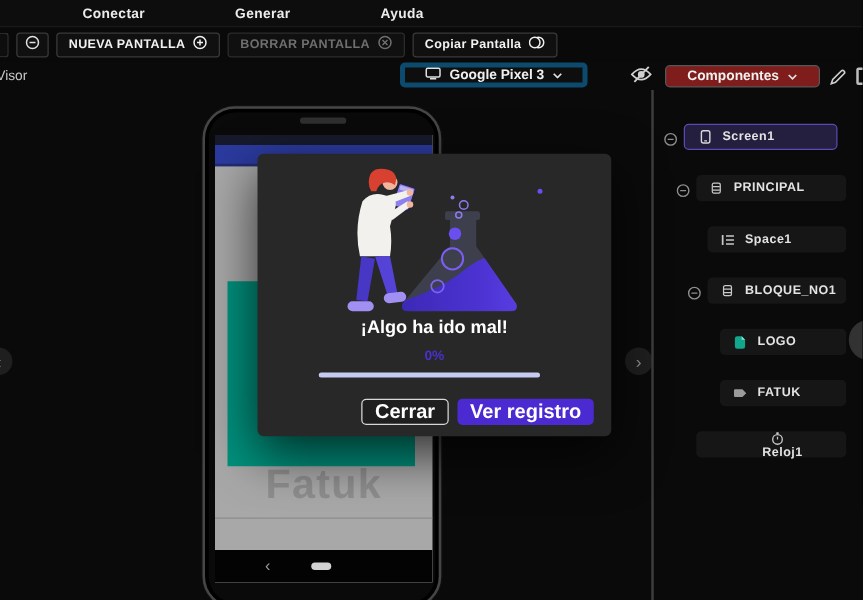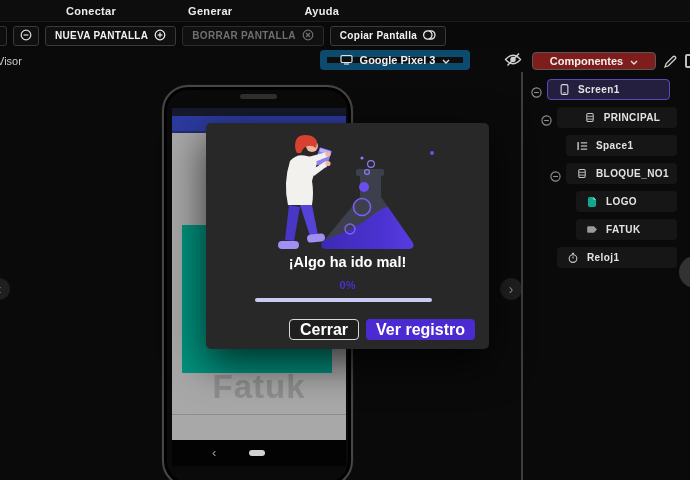--- a/index.html
+++ b/index.html
@@ -33,21 +33,21 @@
   .tbtn.disabled{ color:#6f6f6f; border-color:#2c2c2c; }
   .tbtn.disabled svg *{ stroke:#6f6f6f; }
   .sliver{ width:7px; height:20px; border:1px solid #333; border-left:none;
     border-radius:0 3px 3px 0; background:#0e0e0e; }
   .icon-only{ width:26px; padding:0; }
 
   
   .visor-label{ position:absolute; left:-3px; top:55px; font-size:11px; color:#c9c9c9; }
   .device-btn{
     position:absolute; left:320px; top:50px; width:150px; height:20px;
-    border:7px solid #0c4a6e; border-radius:4px; background:#0e0e0e;
+    border:4px solid #0c4a6e; border-radius:4px; background:#0e0e0e;
     display:flex; align-items:center; justify-content:center; gap:7px;
     color:#f0f0f0; font-size:11px; font-weight:700; cursor:pointer;
     font-family:"Liberation Sans", sans-serif;
   }
   .eye-off{ position:absolute; left:504px; top:52px; cursor:pointer; }
 
   .components-btn{
     position:absolute; left:532px; top:52px; width:124px; height:18px;
     border:1px solid #575757; border-radius:4px; background:#7f1d1d;
     display:flex; align-items:center; justify-content:center; gap:7px;
@@ -99,21 +99,21 @@
     border-radius:2px; background:var(--progress-track); overflow:hidden; }
   .m-fill{ height:100%; background:var(--accent-purple); }
   .m-buttons{ position:absolute; right:14px; bottom:9px; display:flex; gap:7px; }
   .m-btn{ height:21px; border-radius:4px; font-size:16px; font-weight:700; color:#fff;
     font-family:"Liberation Sans", sans-serif; display:flex; align-items:center; padding:0 10px; cursor:pointer; }
   .m-btn.secondary{ background:#1f1f1f; border:1px solid #d8d8d8; }
   .m-btn.primary{ background:var(--accent-purple); border:none; }
 
   
   .tree{ position:absolute; left:528px; top:79px; right:0; }
-  .tree-row{ position:relative; height:21px; margin-bottom:7px; }
+  .tree-row{ position:relative; height:21px; margin-bottom:7px;margin-top:20px; }
   .collapse{ position:absolute; top:5px; width:11px; height:11px; cursor:pointer; }
   .tree-box{
     position:absolute; top:0; bottom:0; right:13px; background:#161616; border-radius:4px;
     display:flex; align-items:center; padding-left:10px; cursor:pointer;
   }
   .tree-box.selected{ background:var(--selected-item-bg); border:1px solid var(--selected-item-border); right:20px; }
   .ticon{ width:12px; display:flex; align-items:center; justify-content:center; }
   .tlabel{ margin-left:8px; font-size:10px; font-weight:700; color:#e3e3e3; letter-spacing:.4px; }
 
   .half-circle{ position:absolute; left:679px; top:256px; width:32px; height:32px;
@@ -297,21 +297,21 @@
           </svg>
         </span>
         <span class="tlabel">Screen1</span>
       </div>
     </div>
     <div class="tree-row">
       <span class="collapse" style="left: 13px;"><svg width="11" height="11" viewBox="0 0 12 12">
           <circle cx="6" cy="6" r="5" fill="none" stroke="#8f8f8f" stroke-width="1.2"></circle>
           <line x1="3.4" y1="6" x2="8.6" y2="6" stroke="#8f8f8f" stroke-width="1.2"></line>
         </svg></span>
-      <div class="tree-box" style="left: 29px; justify-content: center;">
+      <div class="tree-box" style="left: 29px;">
         <span class="ticon">
           <svg width="8" height="11" viewBox="0 0 10 12">
             <rect x="1" y="1" width="8" height="10" rx="1.6" fill="none" stroke="#c9c9c9" stroke-width="1.3"></rect>
             <line x1="1.5" y1="4.5" x2="8.5" y2="4.5" stroke="#c9c9c9" stroke-width="1.1"></line>
             <line x1="1.5" y1="8" x2="8.5" y2="8" stroke="#c9c9c9" stroke-width="1.1"></line>
           </svg>
         </span>
         <span class="tlabel">PRINCIPAL</span>
       </div>
     </div>
@@ -359,21 +359,21 @@
       <div class="tree-box" style="left: 48px;">
         <span class="ticon">
           <svg width="11" height="9" viewBox="0 0 12 10">
             <path d="M1.2,1.5 L7.6,1.5 L11,5 L7.6,8.5 L1.2,8.5 A1.1,1.1 0 0 1 0.1,7.4 L0.1,2.6 A1.1,1.1 0 0 1 1.2,1.5 Z" fill="#9b9b9b"></path>
           </svg>
         </span>
         <span class="tlabel">FATUK</span>
       </div>
     </div>
     <div class="tree-row">
-      <div class="tree-box" style="left: 29px;">
+      <div class="tree-box" style="left: 29px; flex-direction: column;">
         <span class="ticon">
           <svg width="10" height="12" viewBox="0 0 12 13">
             <circle cx="6" cy="7.2" r="4.6" fill="none" stroke="#c9c9c9" stroke-width="1.3"></circle>
             <line x1="6" y1="7.2" x2="6" y2="4.6" stroke="#c9c9c9" stroke-width="1.2"></line>
             <rect x="4.7" y="0.3" width="2.6" height="1.6" rx="0.6" fill="#c9c9c9"></rect>
           </svg>
         </span>
         <span class="tlabel">Reloj1</span>
       </div>
     </div>

